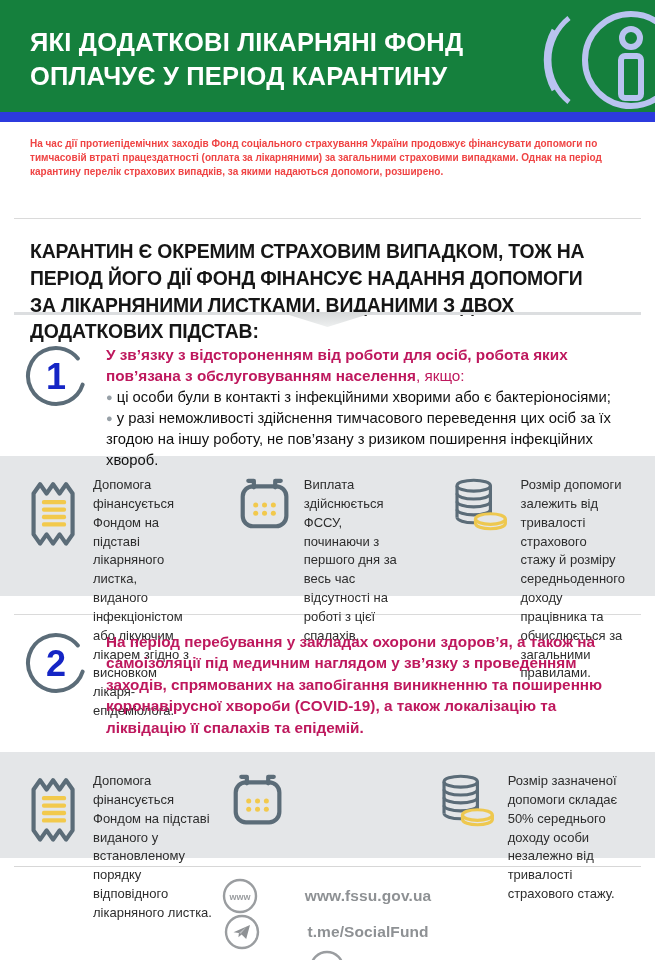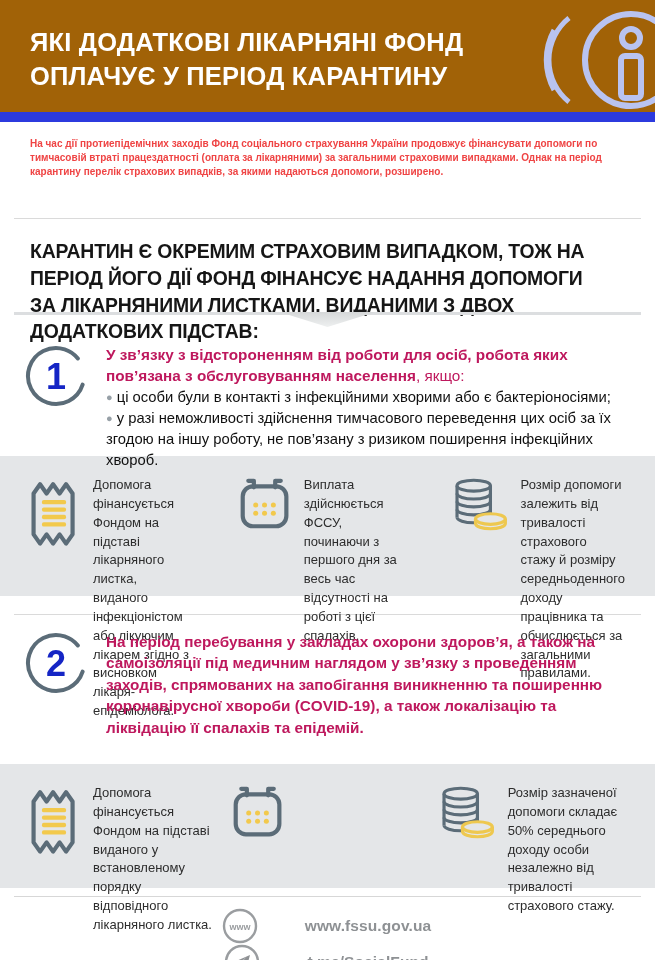--- a/index.html
+++ b/index.html
@@ -4,21 +4,21 @@
 <style>
   * { margin:0; padding:0; box-sizing:border-box; }
   html,body { background:#fff; }
   body {
     width:655px; height:960px; overflow:hidden; position:relative;
     font-family:"Liberation Sans", sans-serif; color:#111;
   }
 
   
   .header {
-    position:relative; height:112px; background:#a16207;
+    position:relative; height:112px; background:#15803d;
     overflow:hidden; padding:25px 0 0 30px;
   }
   .header h1 {
     color:#ffffff; font-size:26px; font-weight:bold; line-height:1.32;
     letter-spacing:.2px; transform:scaleX(.98); transform-origin:left top;
   }
   .info-badge { position:absolute; top:2px; right:-34px; }
   .header-strip { height:10px; background:#2c3ade; }
 
   
@@ -54,21 +54,21 @@
   .sec-body { flex:1; }
   .sec-heading { font-size:15.3px; line-height:1.4; color:#be185d; }
   .sec-heading .b { font-weight:bold; }
   .bullets { }
   .bullet { font-size:14.8px; line-height:1.42; color:#101010; }
   .bullet .dot { color:#97a0a7; font-size:11px; vertical-align:1px; margin-right:4px; }
 
   
   .panel { background:#e4e6e8; display:flex; padding:20px 14px 0 28px; }
   .panel.p1 { height:140px;gap:28px; }
-  .panel.p2 { height:124px; margin-top:16px; }
+  .panel.p2 { height:106px; margin-top:4px; }
   .card { display:flex; gap:13px; flex:1 1 0; padding-right:16px; }
   .card .c-icon { flex:0 0 52px; }
   .card p { font-size:13px; line-height:1.45; color:#2d2d2d; }
 
   .hr2 { border-top:1px solid #dadada; margin:18px 14px 0; }
 
   
   .footer {
     margin:8px 14px 0; border-top:1px solid #d7d7d7;
     padding:11px 8px 0 6px; display:flex; align-items:center; justify-content:space-between;flex-direction:column;

